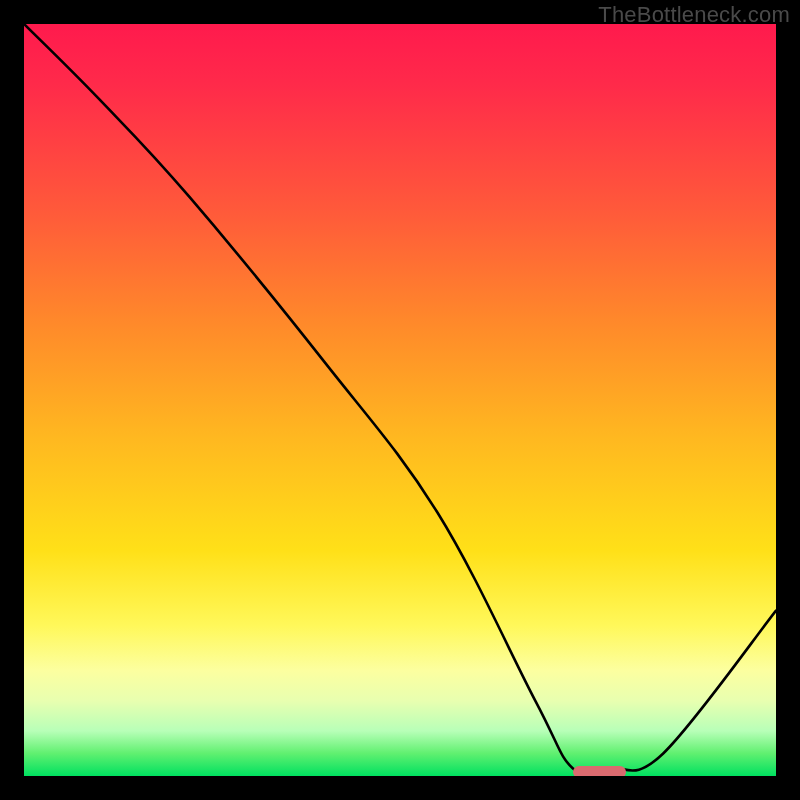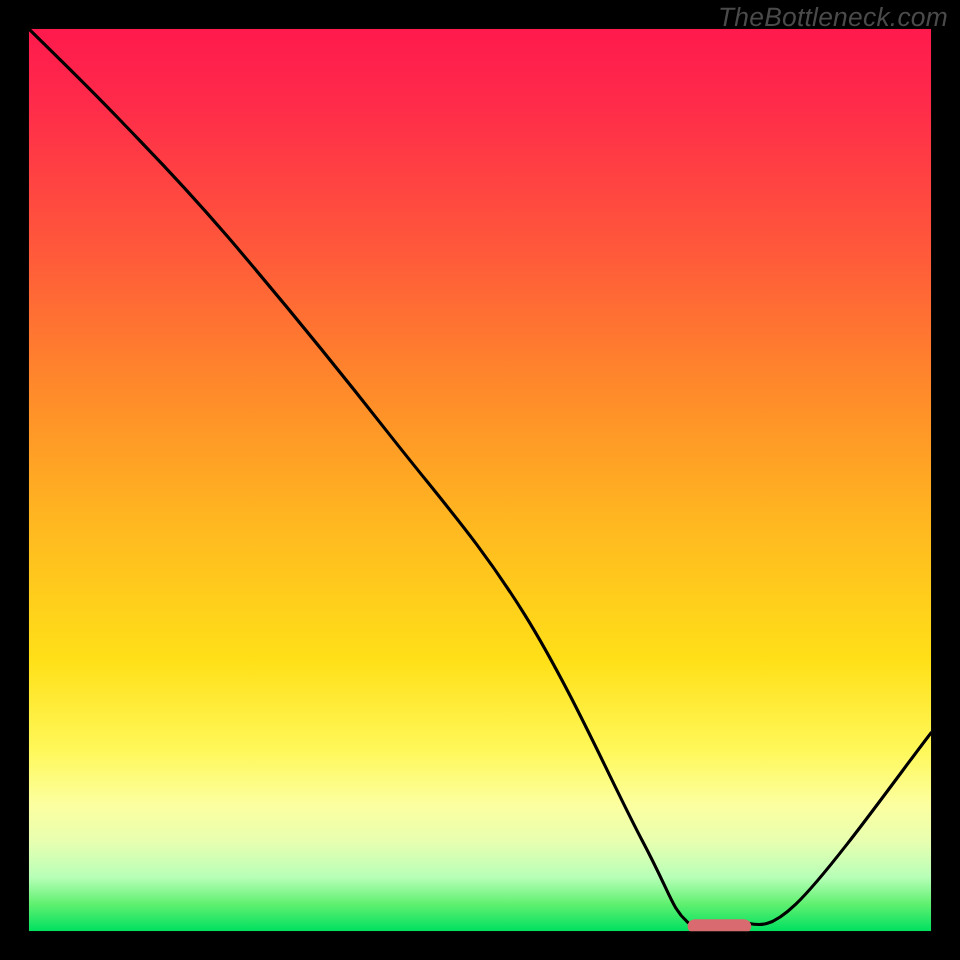--- a/index.html
+++ b/index.html
@@ -8,21 +8,20 @@
     width: 800px;
     height: 800px;
     overflow: hidden;
     font-family: Arial, Helvetica, sans-serif;
   }
   .chart-container {
     position: relative;
     width: 800px;
     height: 800px;
     background: #000;
-    font-style: italic;
   }
   .plot-area {
     position: absolute;
     left: 24px;
     top: 24px;
     width: 752px;
     height: 752px;
     overflow: hidden;
   }
   .gradient-bg {

